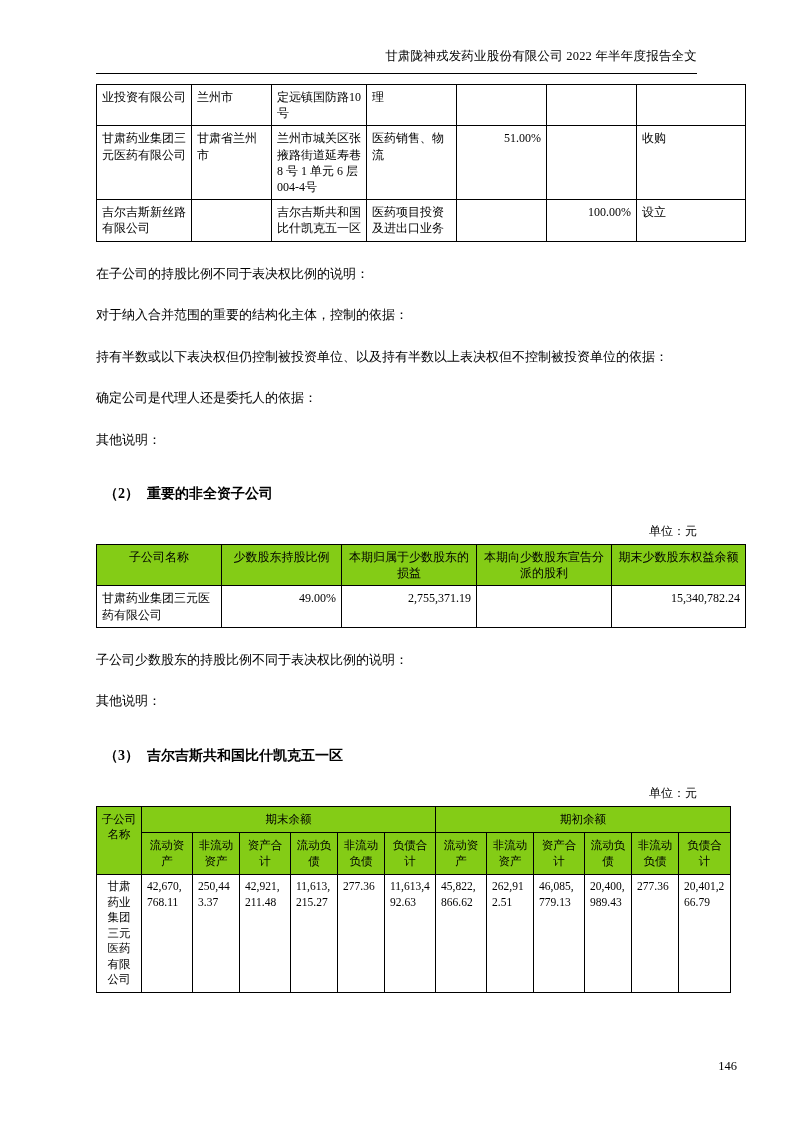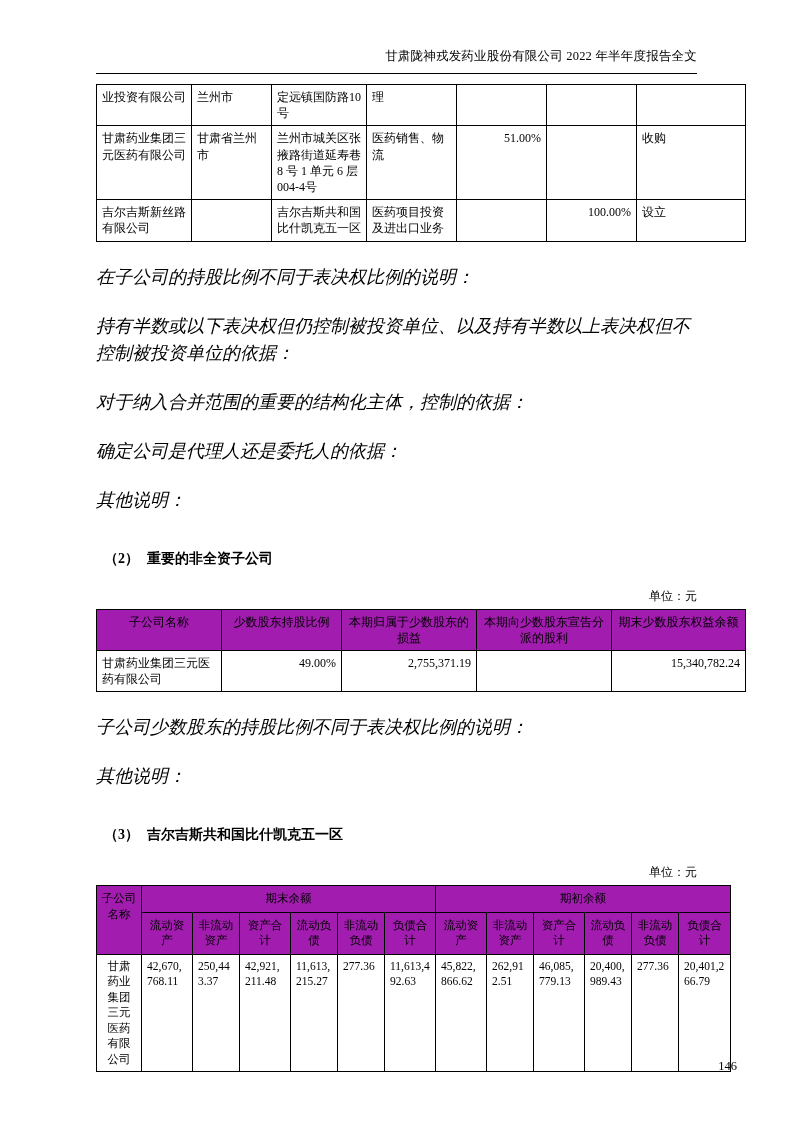--- a/index.html
+++ b/index.html
@@ -24,24 +24,23 @@
     padding-top: 48px;
     text-align: right;
     font-size: 12.5px;
     letter-spacing: 0.2px;
   }
   .header-rule {
     border-bottom: 1px solid #000;
     margin-top: 8px;
   }
   .body-text {
-    font-size: 18px;
+    font-size: 13px;
     line-height: 1.5;
     margin: 22px 0 0 0;
-    font-style: italic;
   }
   .section-title {
     font-size: 14px;
     font-weight: bold;
     margin: 36px 0 0 8px;
   }
   .section-title .num {
     margin-right: 8px;
   }
   .unit-line {
@@ -59,21 +58,21 @@
     border: 1px solid #000000;
     padding: 4px 5px;
     vertical-align: top;
     font-weight: normal;
     line-height: 1.35;
     word-break: break-all;
   }
   .t1 td { height: 22px; }
   .right { text-align: right; }
   .hdr-cell {
-    background: #a21caf;
+    background: #84cc16;
     text-align: center;
     vertical-align: middle;
     padding: 7px 4px;
   }
   .mid { vertical-align: middle; }
   .tbl2 td { padding: 5px 6px; }
   .tbl3 td, .tbl3 th {
     font-size: 11.5px;
     padding: 3px 3px;
   }
@@ -135,22 +134,22 @@
         <td>吉尔吉斯共和国比什凯克五一区</td>
         <td class="mid">医药项目投资及进出口业务</td>
         <td class="right mid"></td>
         <td class="right mid">100.00%</td>
         <td class="mid">设立</td>
       </tr>
     </tbody>
   </table>
 
   <p class="body-text">在子公司的持股比例不同于表决权比例的说明：</p>
+  <p class="body-text">对于纳入合并范围的重要的结构化主体，控制的依据：</p>
   <p class="body-text">持有半数或以下表决权但仍控制被投资单位、以及持有半数以上表决权但不控制被投资单位的依据：</p>
-  <p class="body-text">对于纳入合并范围的重要的结构化主体，控制的依据：</p>
   <p class="body-text">确定公司是代理人还是委托人的依据：</p>
   <p class="body-text">其他说明：</p>
 
   <div class="section-title">
     <span class="num">（2）</span><span>重要的非全资子公司</span>
   </div>
 
   <div class="unit-line">单位：元</div>
 
   <table class="doc tbl2">

